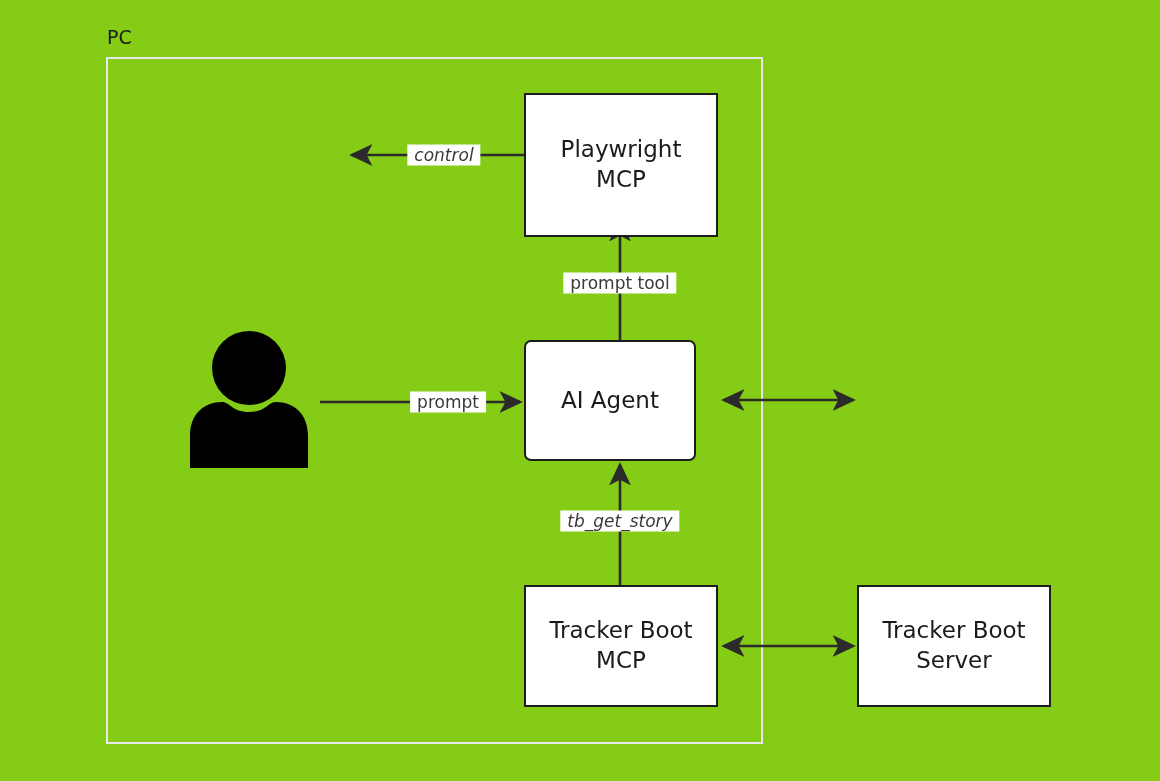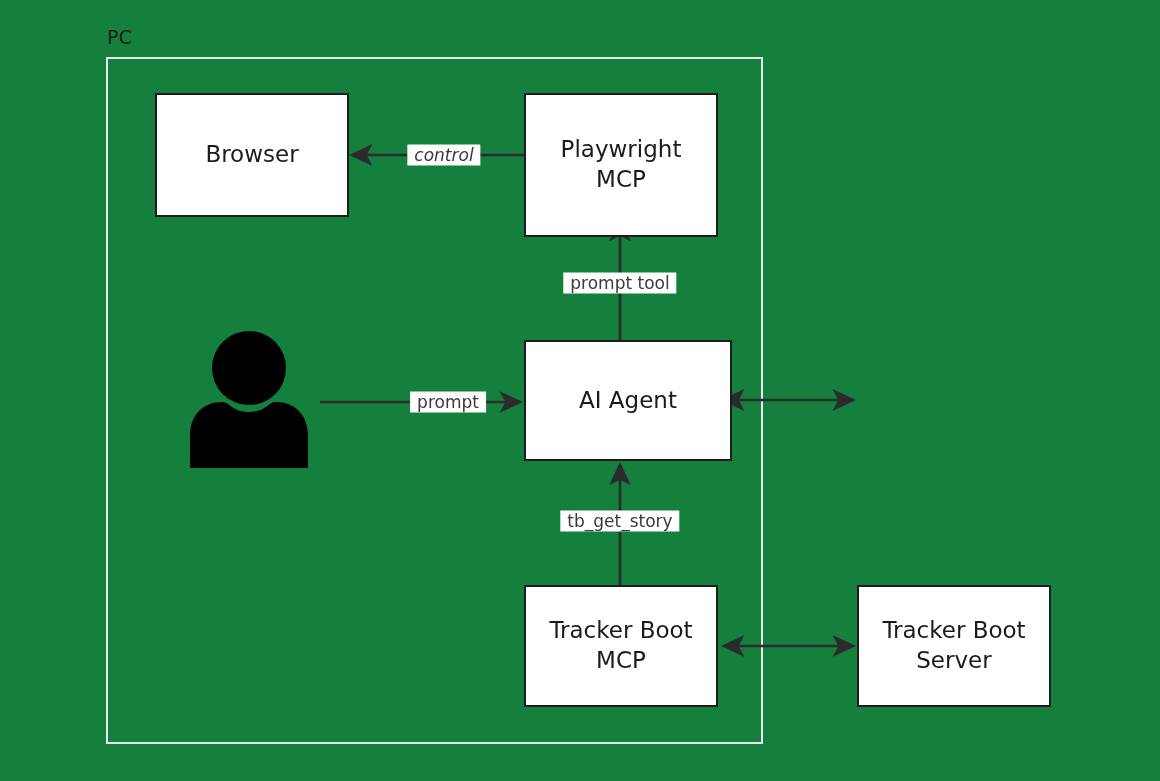--- a/index.html
+++ b/index.html
@@ -7,21 +7,21 @@
     padding: 0;
     background: #ffffff;
   }
   body {
     font-family: "DejaVu Sans", "Liberation Sans", sans-serif;
   }
   #canvas {
     position: relative;
     width: 1160px;
     height: 781px;
-    background: #15803d;
+    background: #84cc16;
     overflow: hidden;
   }
   
   .pc-group {
     position: absolute;
     left: 106px;
     top: 57px;
     width: 657px;
     height: 687px;
     border: 2px solid #e9e9e9;
@@ -52,21 +52,21 @@
     line-height: 1.30;
     z-index: 5;
   }
   .node-label {
     display: block;
     white-space: pre-line;
     padding: 0 6px;
   }
   #node-browser       { left: 155px; top: 93px;  width: 194px; height: 124px; }
   #node-playwright    { left: 524px; top: 93px;  width: 194px; height: 144px; }
-  #node-ai-agent      { left: 524px; top: 340px; width: 208px; height: 121px; }
+  #node-ai-agent      { left: 524px; top: 340px; width: 172px; height: 121px; border-radius: 7px; }
   #node-llm           { left: 857px; top: 340px; width: 194px; height: 121px; }
   #node-tb-mcp        { left: 524px; top: 585px; width: 194px; height: 122px; }
   #node-tb-server     { left: 857px; top: 585px; width: 194px; height: 122px; }
 
   
   .actor {
     position: absolute;
     left: 188px;
     top: 330px;
     width: 122px;
@@ -91,21 +91,21 @@
     color: #3a3a3a;
     background: #ffffff;
     line-height: 1;
     white-space: nowrap;
     padding: 2px 7px;
     transform: translate(-50%, -50%);
   }
   #label-control    { left: 444px; top: 155px; font-style: italic; }
   #label-invoke     { left: 620px; top: 283px; }
   #label-prompt     { left: 448px; top: 402px; }
-  #label-tbgetstory { left: 620px; top: 521px; }
+  #label-tbgetstory { left: 620px; top: 521px; font-style: italic; }
 </style>
 </head>
 <body>
 
 <div id="canvas">
 
   <div class="pc-group"></div>
   <div class="pc-label">PC</div>
 
   <svg id="wires" viewBox="0 0 1160 781" xmlns="http://www.w3.org/2000/svg">
@@ -143,23 +143,20 @@
   <div class="actor">
     <svg viewBox="0 0 122 138" xmlns="http://www.w3.org/2000/svg">
       <circle cx="61" cy="38" r="37" fill="#000000"></circle>
       <path d="M 2 138 L 2 106 C 2 84 16 72 34 72 C 42 72 44 82 61 82
                C 78 82 80 72 88 72 C 106 72 120 84 120 106 L 120 138
                C 120 138 120 138 120 138 Z" fill="#000000"></path>
       <rect x="2" y="118" width="118" height="20" rx="10" fill="#000000"></rect>
     </svg>
   </div>
 
-  <div class="node" id="node-browser">
-    <span class="node-label">Browser</span>
-  </div>
 
   <div class="node" id="node-playwright">
     <span class="node-label">Playwright
 MCP</span>
   </div>
 
   <div class="node" id="node-ai-agent">
     <span class="node-label">AI Agent</span>
   </div>
 

